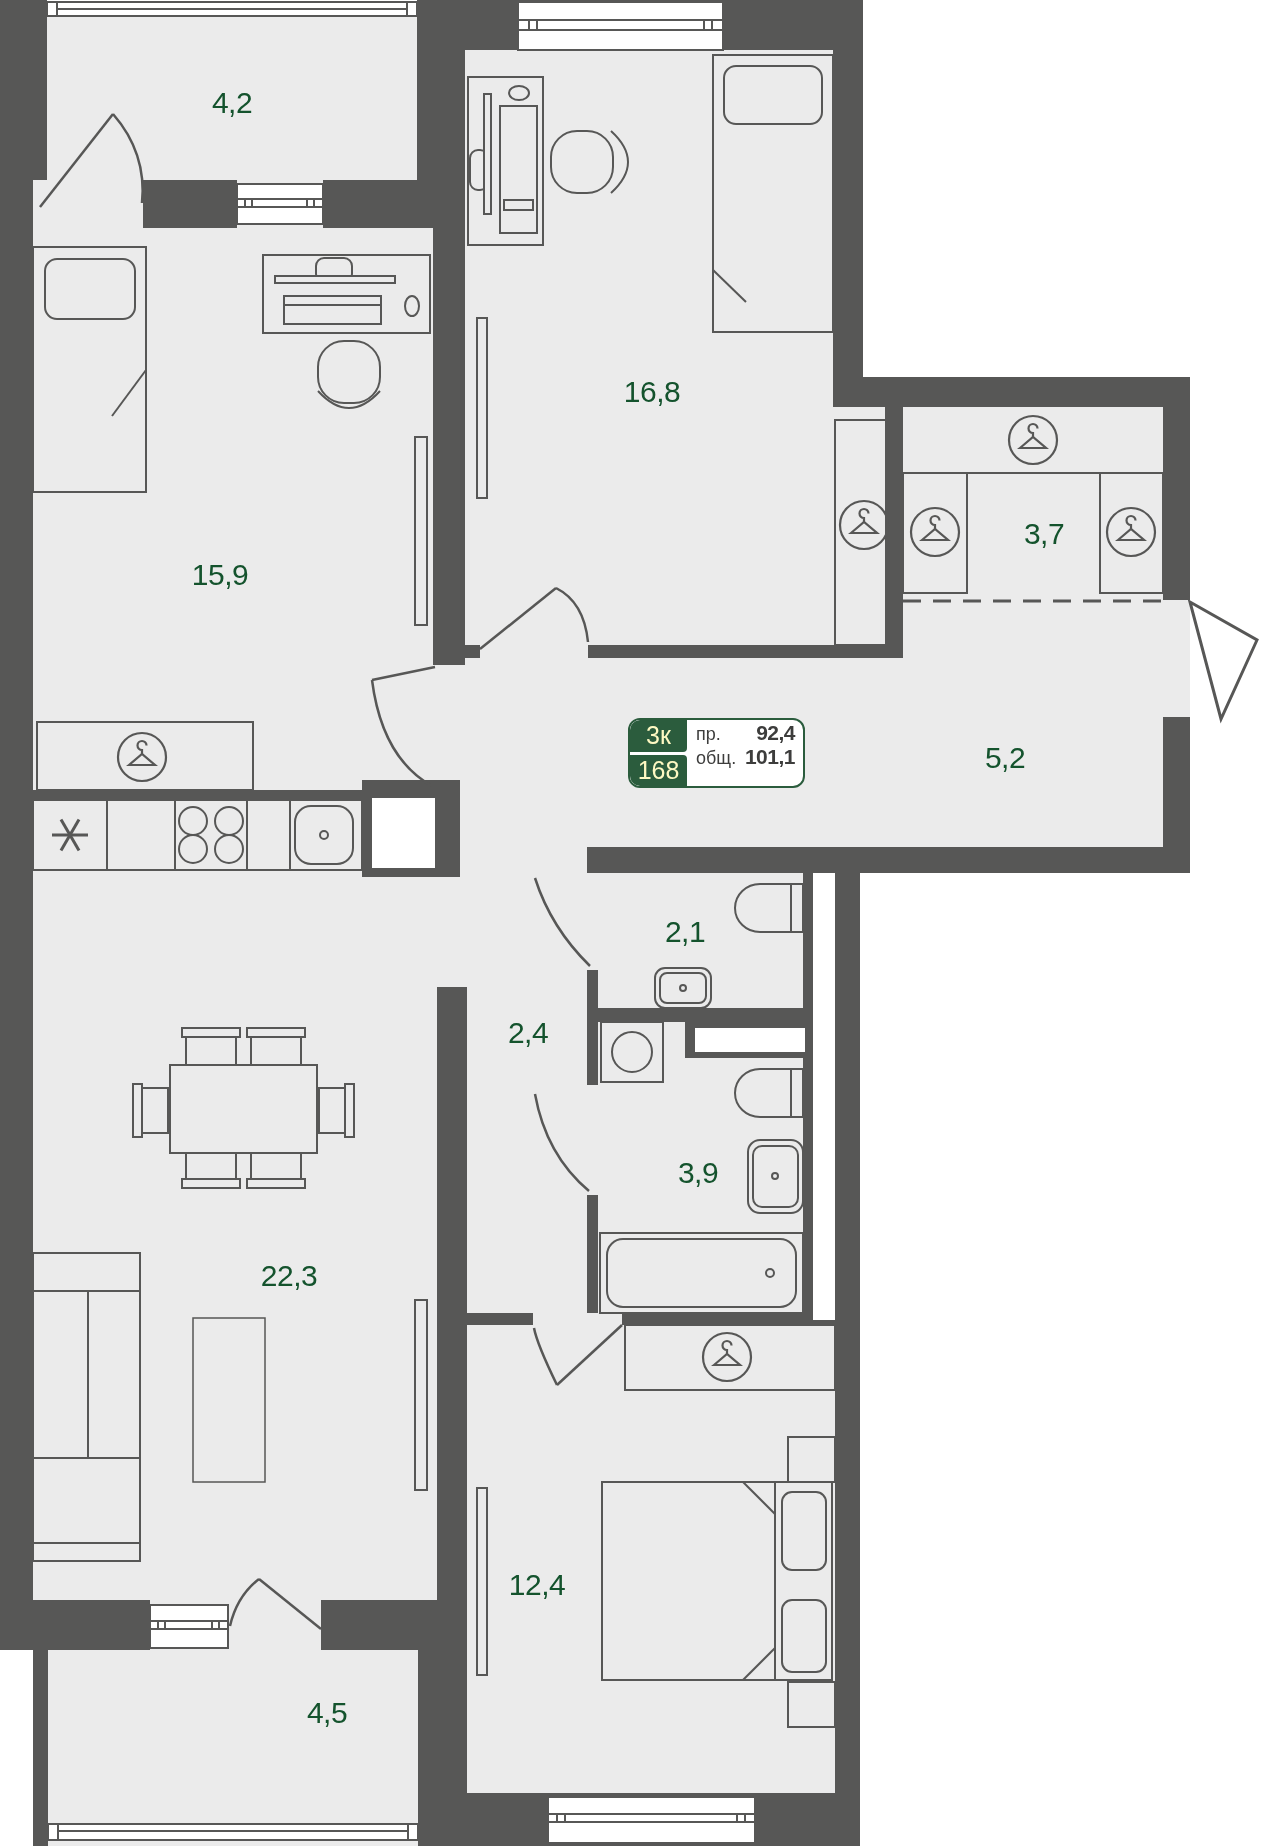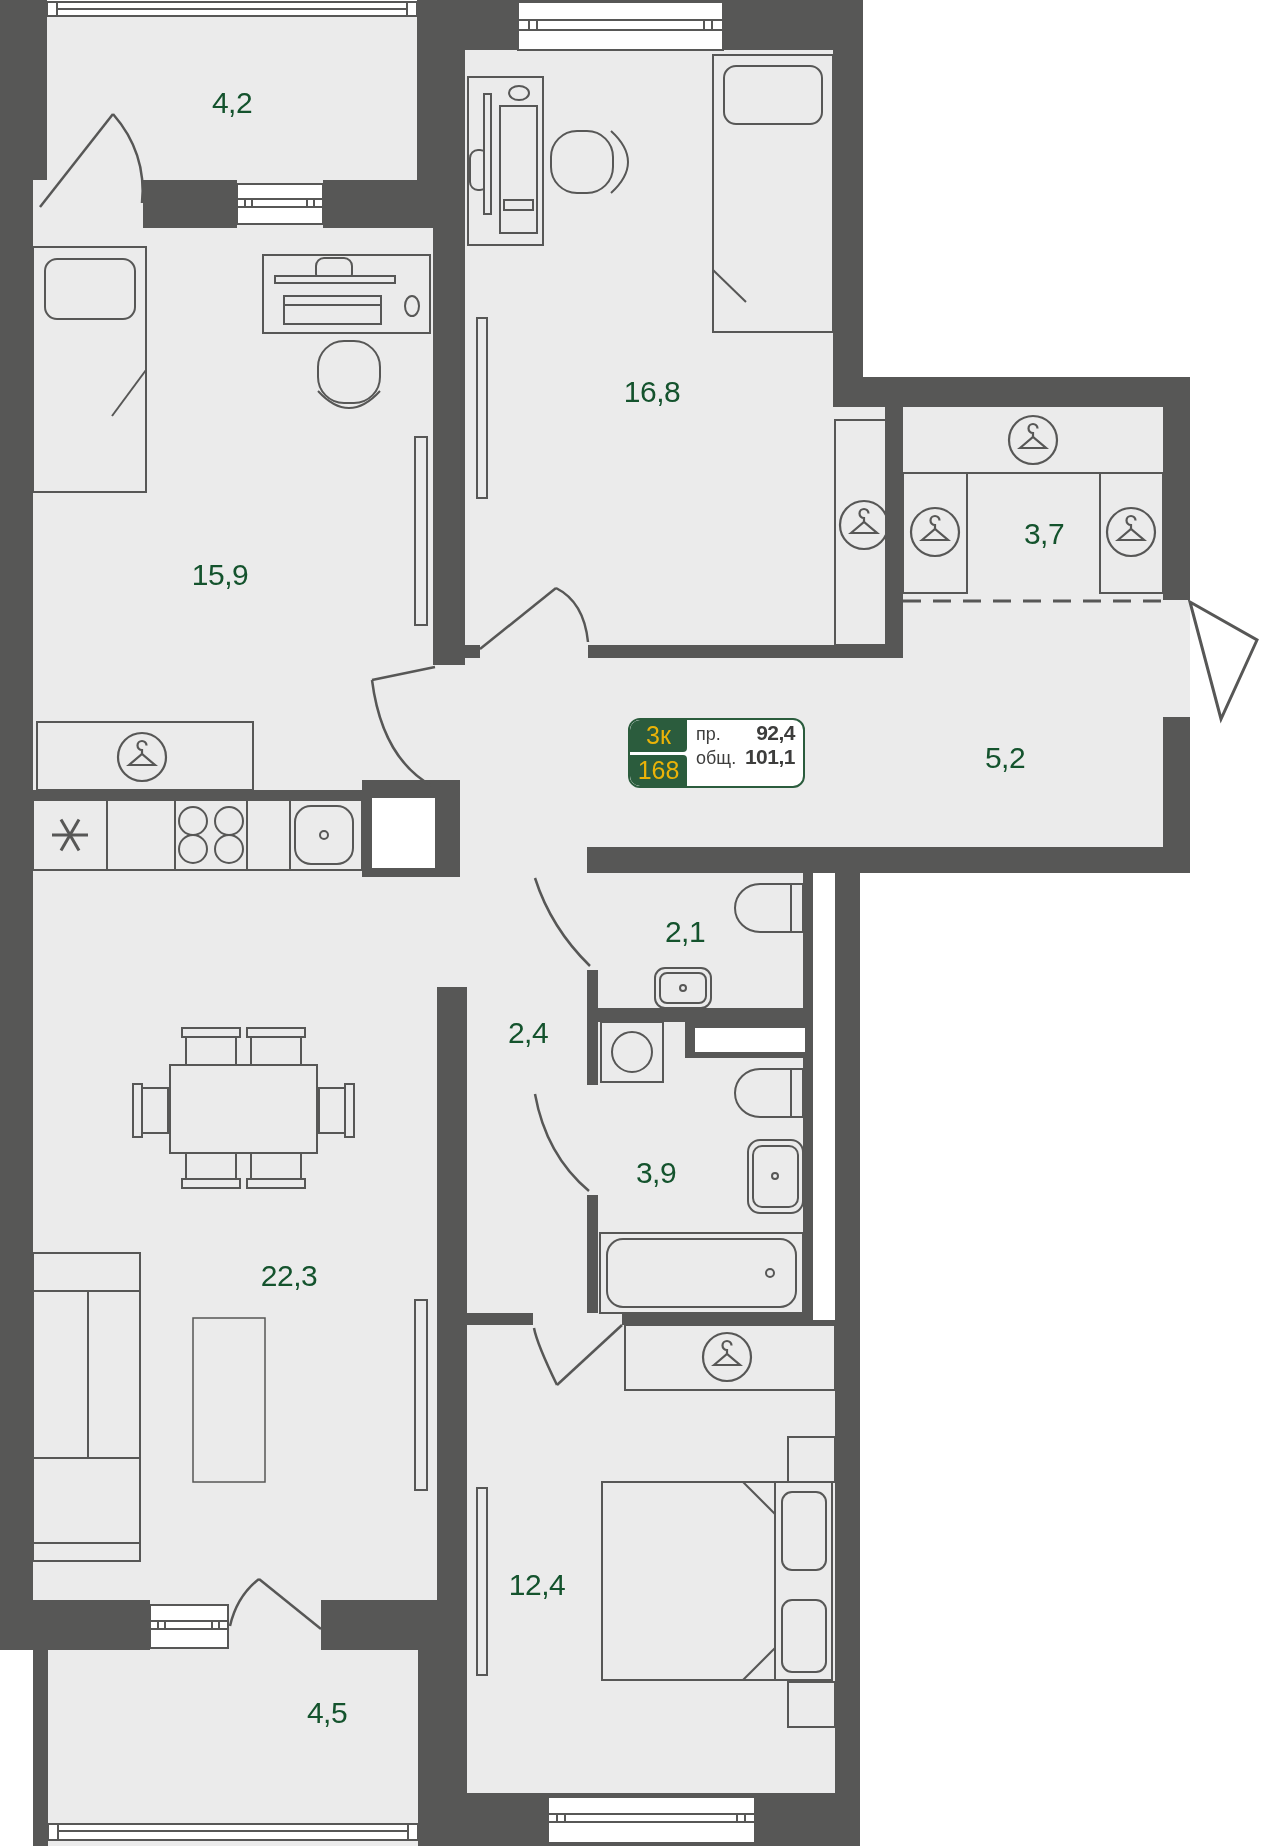--- a/index.html
+++ b/index.html
@@ -20,21 +20,21 @@
   .area-label{
     position:absolute;transform:translate(-50%,-50%);
     font-size:30px;color:#14532d;letter-spacing:-0.5px;white-space:nowrap;
   }
   .info-card{
     position:absolute;left:628px;top:718px;width:177px;height:70px;
     background:#fff;border:2px solid #2b5c3d;border-radius:12px;
     display:flex;overflow:hidden;box-sizing:border-box;
   }
   .info-card .left{width:57px;display:flex;flex-direction:column;gap:3px;background:#fff;}
-  .info-card .cell{flex:1;background:#2b5c3d;color:#eab308;display:flex;align-items:center;justify-content:center;font-size:25px;}
+  .info-card .cell{flex:1;background:#2b5c3d;color:#fef9c3;display:flex;align-items:center;justify-content:center;font-size:25px;}
   .info-card .cell.top{border-radius:8px 0 4px 0;}
   .info-card .cell.bottom{border-radius:0 4px 0 8px;}
   .info-card .right{flex:1;display:flex;flex-direction:column;justify-content:flex-start;gap:3px;padding:2px 8px 2px 9px;}
   .info-card .row{display:flex;align-items:baseline;justify-content:space-between;line-height:1;}
   .info-card .unit-label{font-size:18px;color:#3d3d3c;}
   .info-card .unit-value{font-size:21px;font-weight:bold;color:#3d3d3c;letter-spacing:-0.5px;}
 </style>
 </head>
 <body>
 
@@ -340,21 +340,21 @@
   </g>
 </svg>
 
   <div class="area-label" style="left:232px;top:103px;">4,2</div>
   <div class="area-label" style="left:220px;top:575px;">15,9</div>
   <div class="area-label" style="left:652px;top:392px;">16,8</div>
   <div class="area-label" style="left:1036px;top:534px;margin-left:8px;">3,7</div>
   <div class="area-label" style="left:1005px;top:758px;">5,2</div>
   <div class="area-label" style="left:685px;top:932px;">2,1</div>
   <div class="area-label" style="left:528px;top:1033px;">2,4</div>
-  <div class="area-label" style="left:656px;top:1173px;text-align:right;">3,9</div>
+  <div class="area-label" style="left:698px;top:1173px;text-align:right;">3,9</div>
   <div class="area-label" style="left:289px;top:1276px;">22,3</div>
   <div class="area-label" style="left:537px;top:1585px;">12,4</div>
   <div class="area-label" style="left:327px;top:1713px;">4,5</div>
 
   <div class="info-card">
     <div class="left">
       <div class="cell top">3к</div>
       <div class="cell bottom">168</div>
     </div>
     <div class="right">

